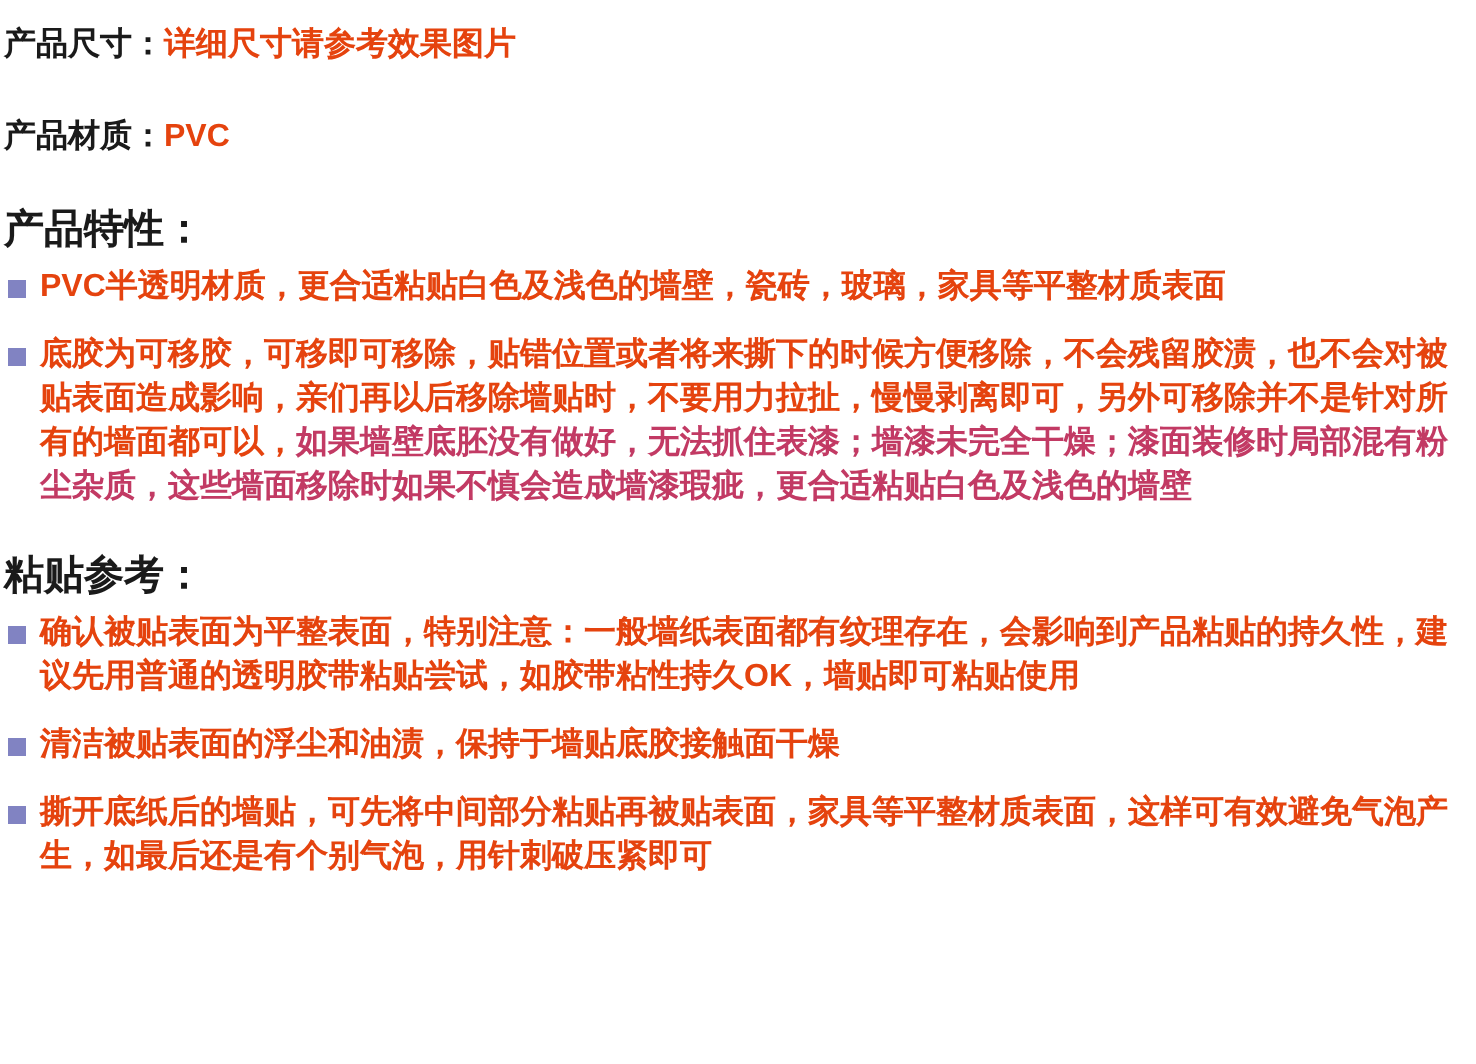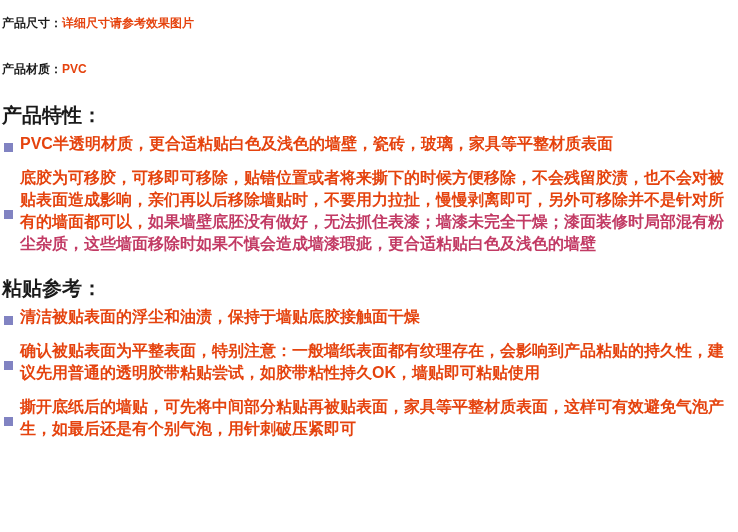--- a/index.html
+++ b/index.html
@@ -4,28 +4,28 @@
 <style>
   html, body { margin: 0; padding: 0; background: #ffffff; }
   body {
     width: 738px; height: 532px; overflow: hidden;
     font-family: "Liberation Sans", "DejaVu Sans", sans-serif;
     font-weight: bold;
     -webkit-font-smoothing: antialiased;
   }
   .page { width: 738px; height: 532px; padding: 12px 2px 0 2px; box-sizing: border-box; }
 
-  .spec-row { font-size: 12px; line-height: 22px; margin-bottom: 24px; white-space: nowrap; }
+  .spec-row { font-size: 16px; line-height: 22px; margin-bottom: 24px; white-space: nowrap; }
   .spec-label { color: #1a1a1a; }
   .spec-value { color: #e5430e; }
 
   .section-title { font-size: 20px; line-height: 22px; color: #1a1a1a; margin: 0 0 7px 0; }
   .section-title.second { margin-top: 22px; }
 
-  .bullet-item { display: flex; align-items: center; margin: 0 0 12px 0; }
+  .bullet-item { display: flex; align-items: flex-start; margin: 0 0 12px 0; }
   .bullet-square {
     flex: 0 0 auto; width: 9px; height: 9px; background: #8183c2;
     margin: 7px 7px 0 2px;
   }
   .bullet-text { font-size: 16px; line-height: 22px; color: #e5430e; }
   .bullet-text .pink { color: #c23a64; }
 </style>
 </head>
 <body>
 
@@ -49,26 +49,26 @@
   <div class="bullet-item">
     <span class="bullet-square"></span>
     <span class="bullet-text"><span>底胶为可移胶，可移即可移除，贴错位置或者将来撕下的时候方便移除，不会残留胶渍，也不会对被贴表面造成影响，亲们再以后移除墙贴时，不要用力拉扯，慢慢剥离即可，另外可移除并不是针对所有的墙面都可以，</span><span class="pink">如果墙壁底胚没有做好，无法抓住表漆；墙漆未完全干燥；漆面装修时局部混有粉尘杂质，这些墙面移除时如果不慎会造成墙漆瑕疵，更合适粘贴白色及浅色的墙壁</span></span>
   </div>
 
 
   <div class="section-title second">粘贴参考：</div>
 
   <div class="bullet-item">
     <span class="bullet-square"></span>
-    <span class="bullet-text">清洁被贴表面的浮尘和油渍，保持于墙贴底胶接触面干燥</span>
+    <span class="bullet-text">确认被贴表面为平整表面，特别注意：一般墙纸表面都有纹理存在，会影响到产品粘贴的持久性，建议先用普通的透明胶带粘贴尝试，如胶带粘性持久OK，墙贴即可粘贴使用</span>
   </div>
 
   <div class="bullet-item">
     <span class="bullet-square"></span>
-    <span class="bullet-text">确认被贴表面为平整表面，特别注意：一般墙纸表面都有纹理存在，会影响到产品粘贴的持久性，建议先用普通的透明胶带粘贴尝试，如胶带粘性持久OK，墙贴即可粘贴使用</span>
+    <span class="bullet-text">清洁被贴表面的浮尘和油渍，保持于墙贴底胶接触面干燥</span>
   </div>
 
 
   <div class="bullet-item">
     <span class="bullet-square"></span>
     <span class="bullet-text">撕开底纸后的墙贴，可先将中间部分粘贴再被贴表面，家具等平整材质表面，这样可有效避免气泡产生，如最后还是有个别气泡，用针刺破压紧即可</span>
   </div>
 
 </div>
 

